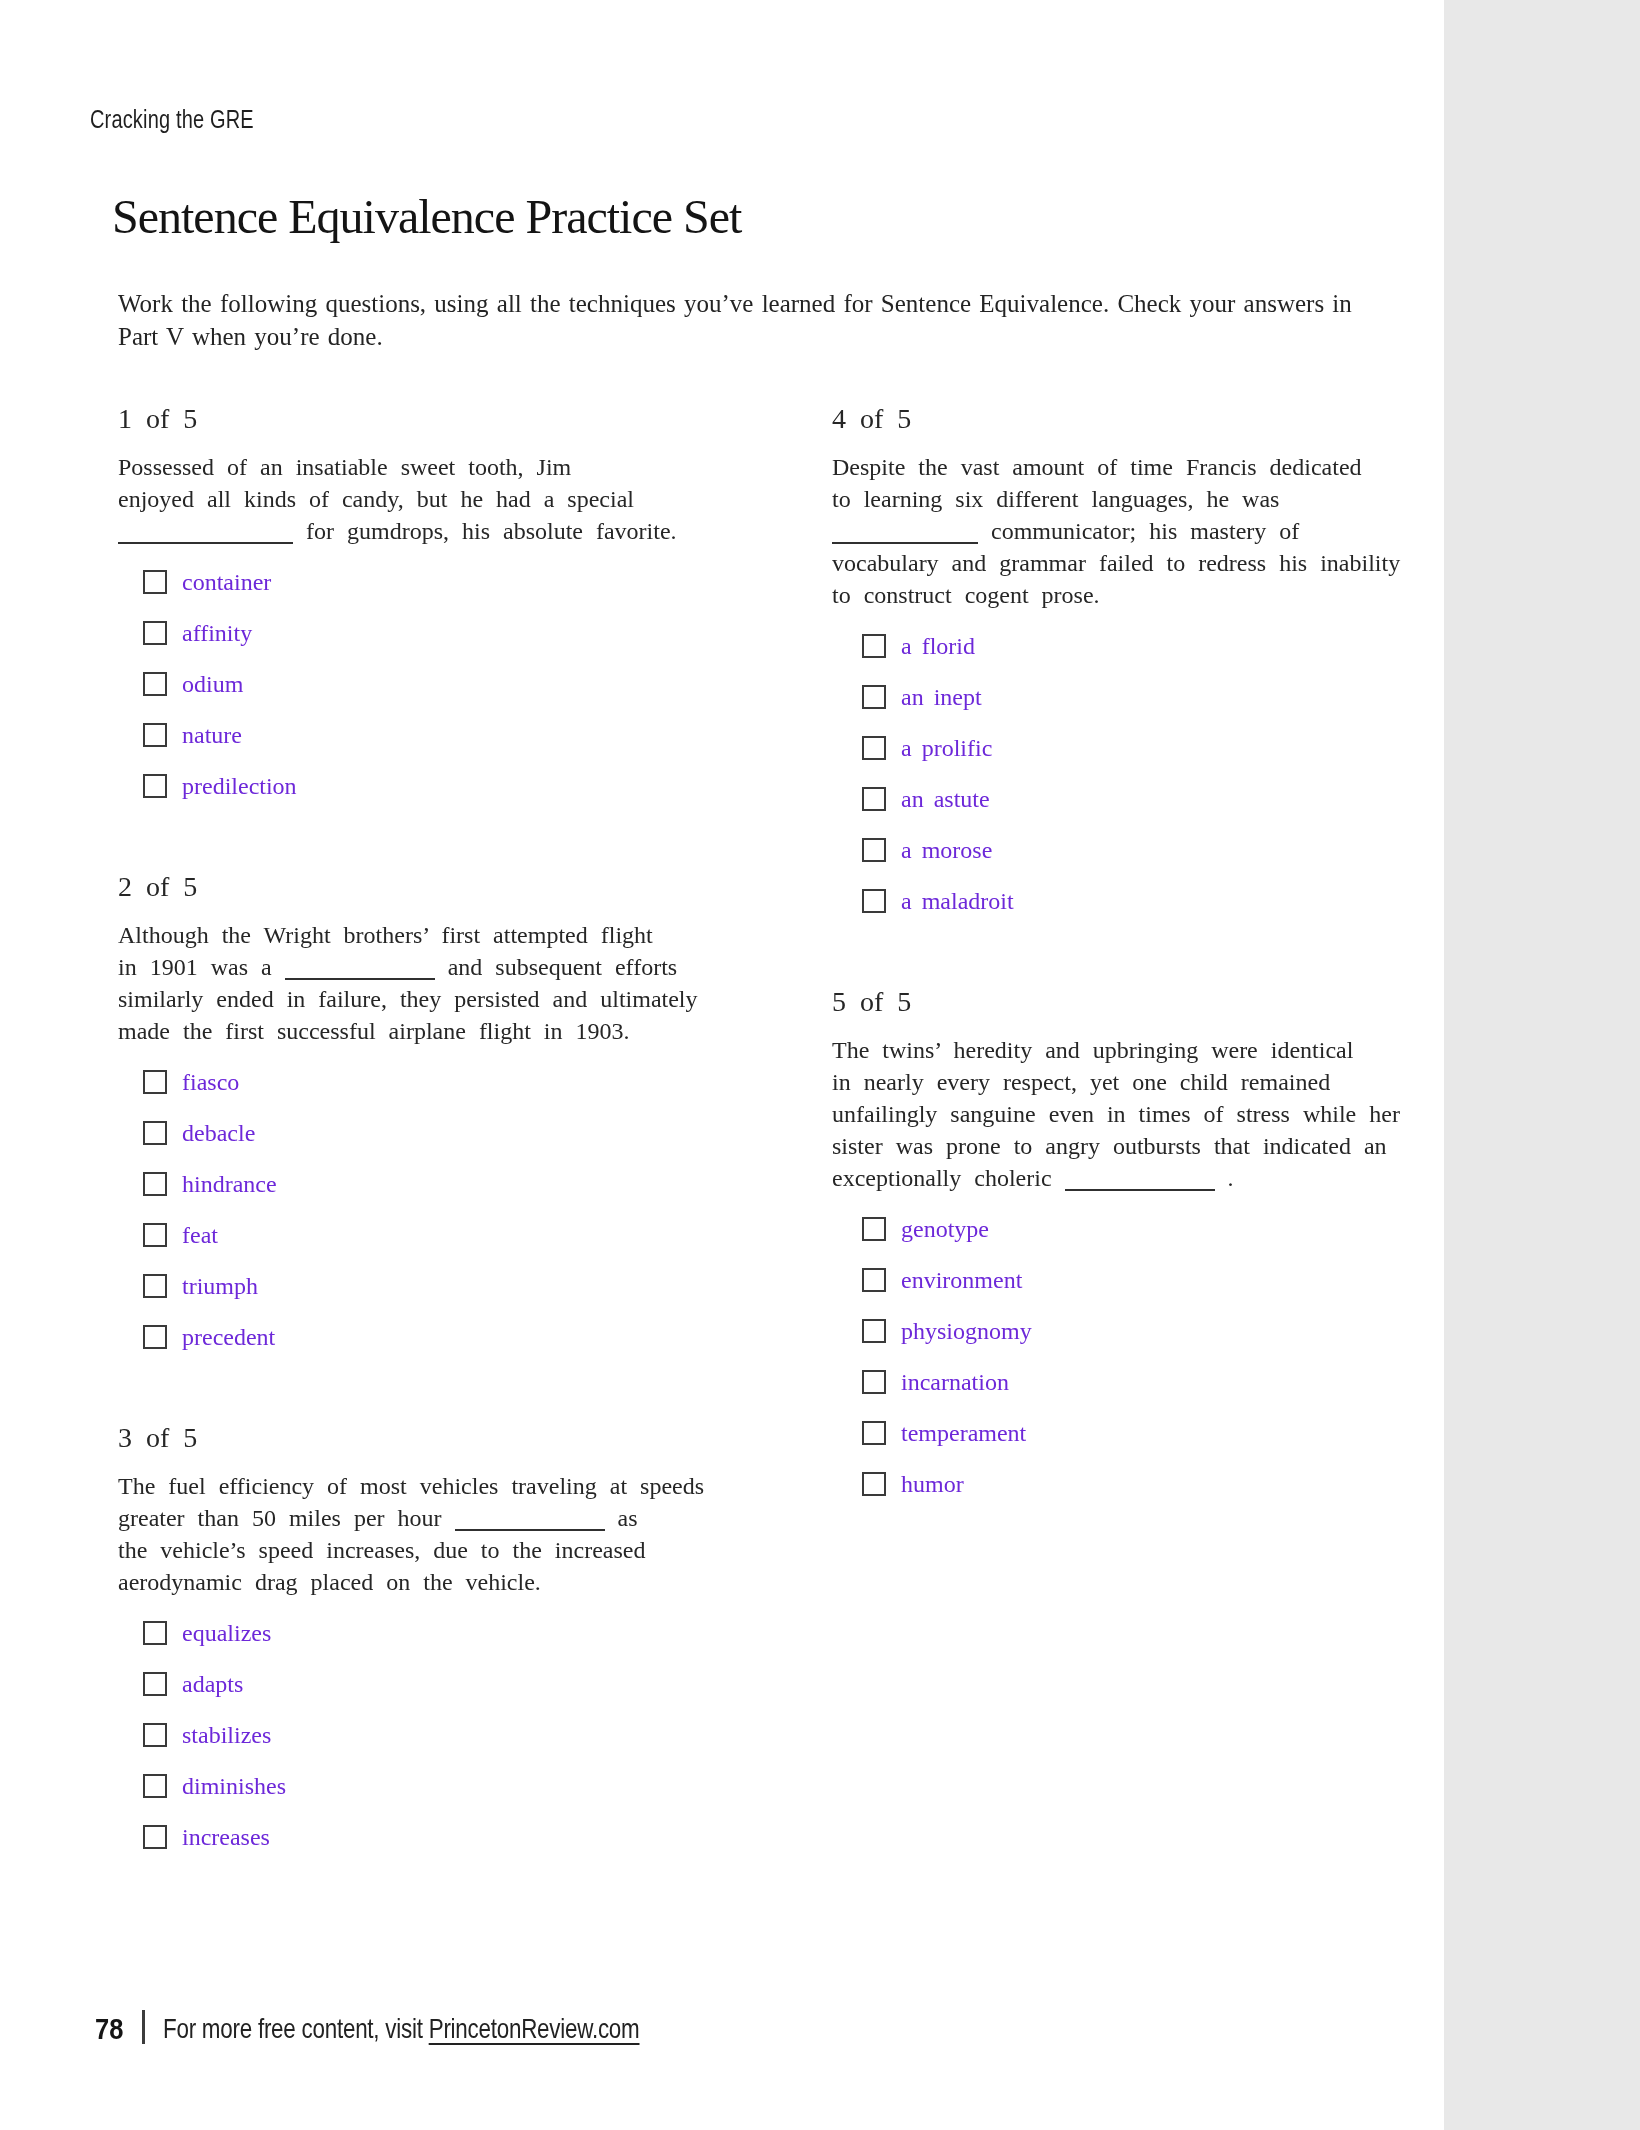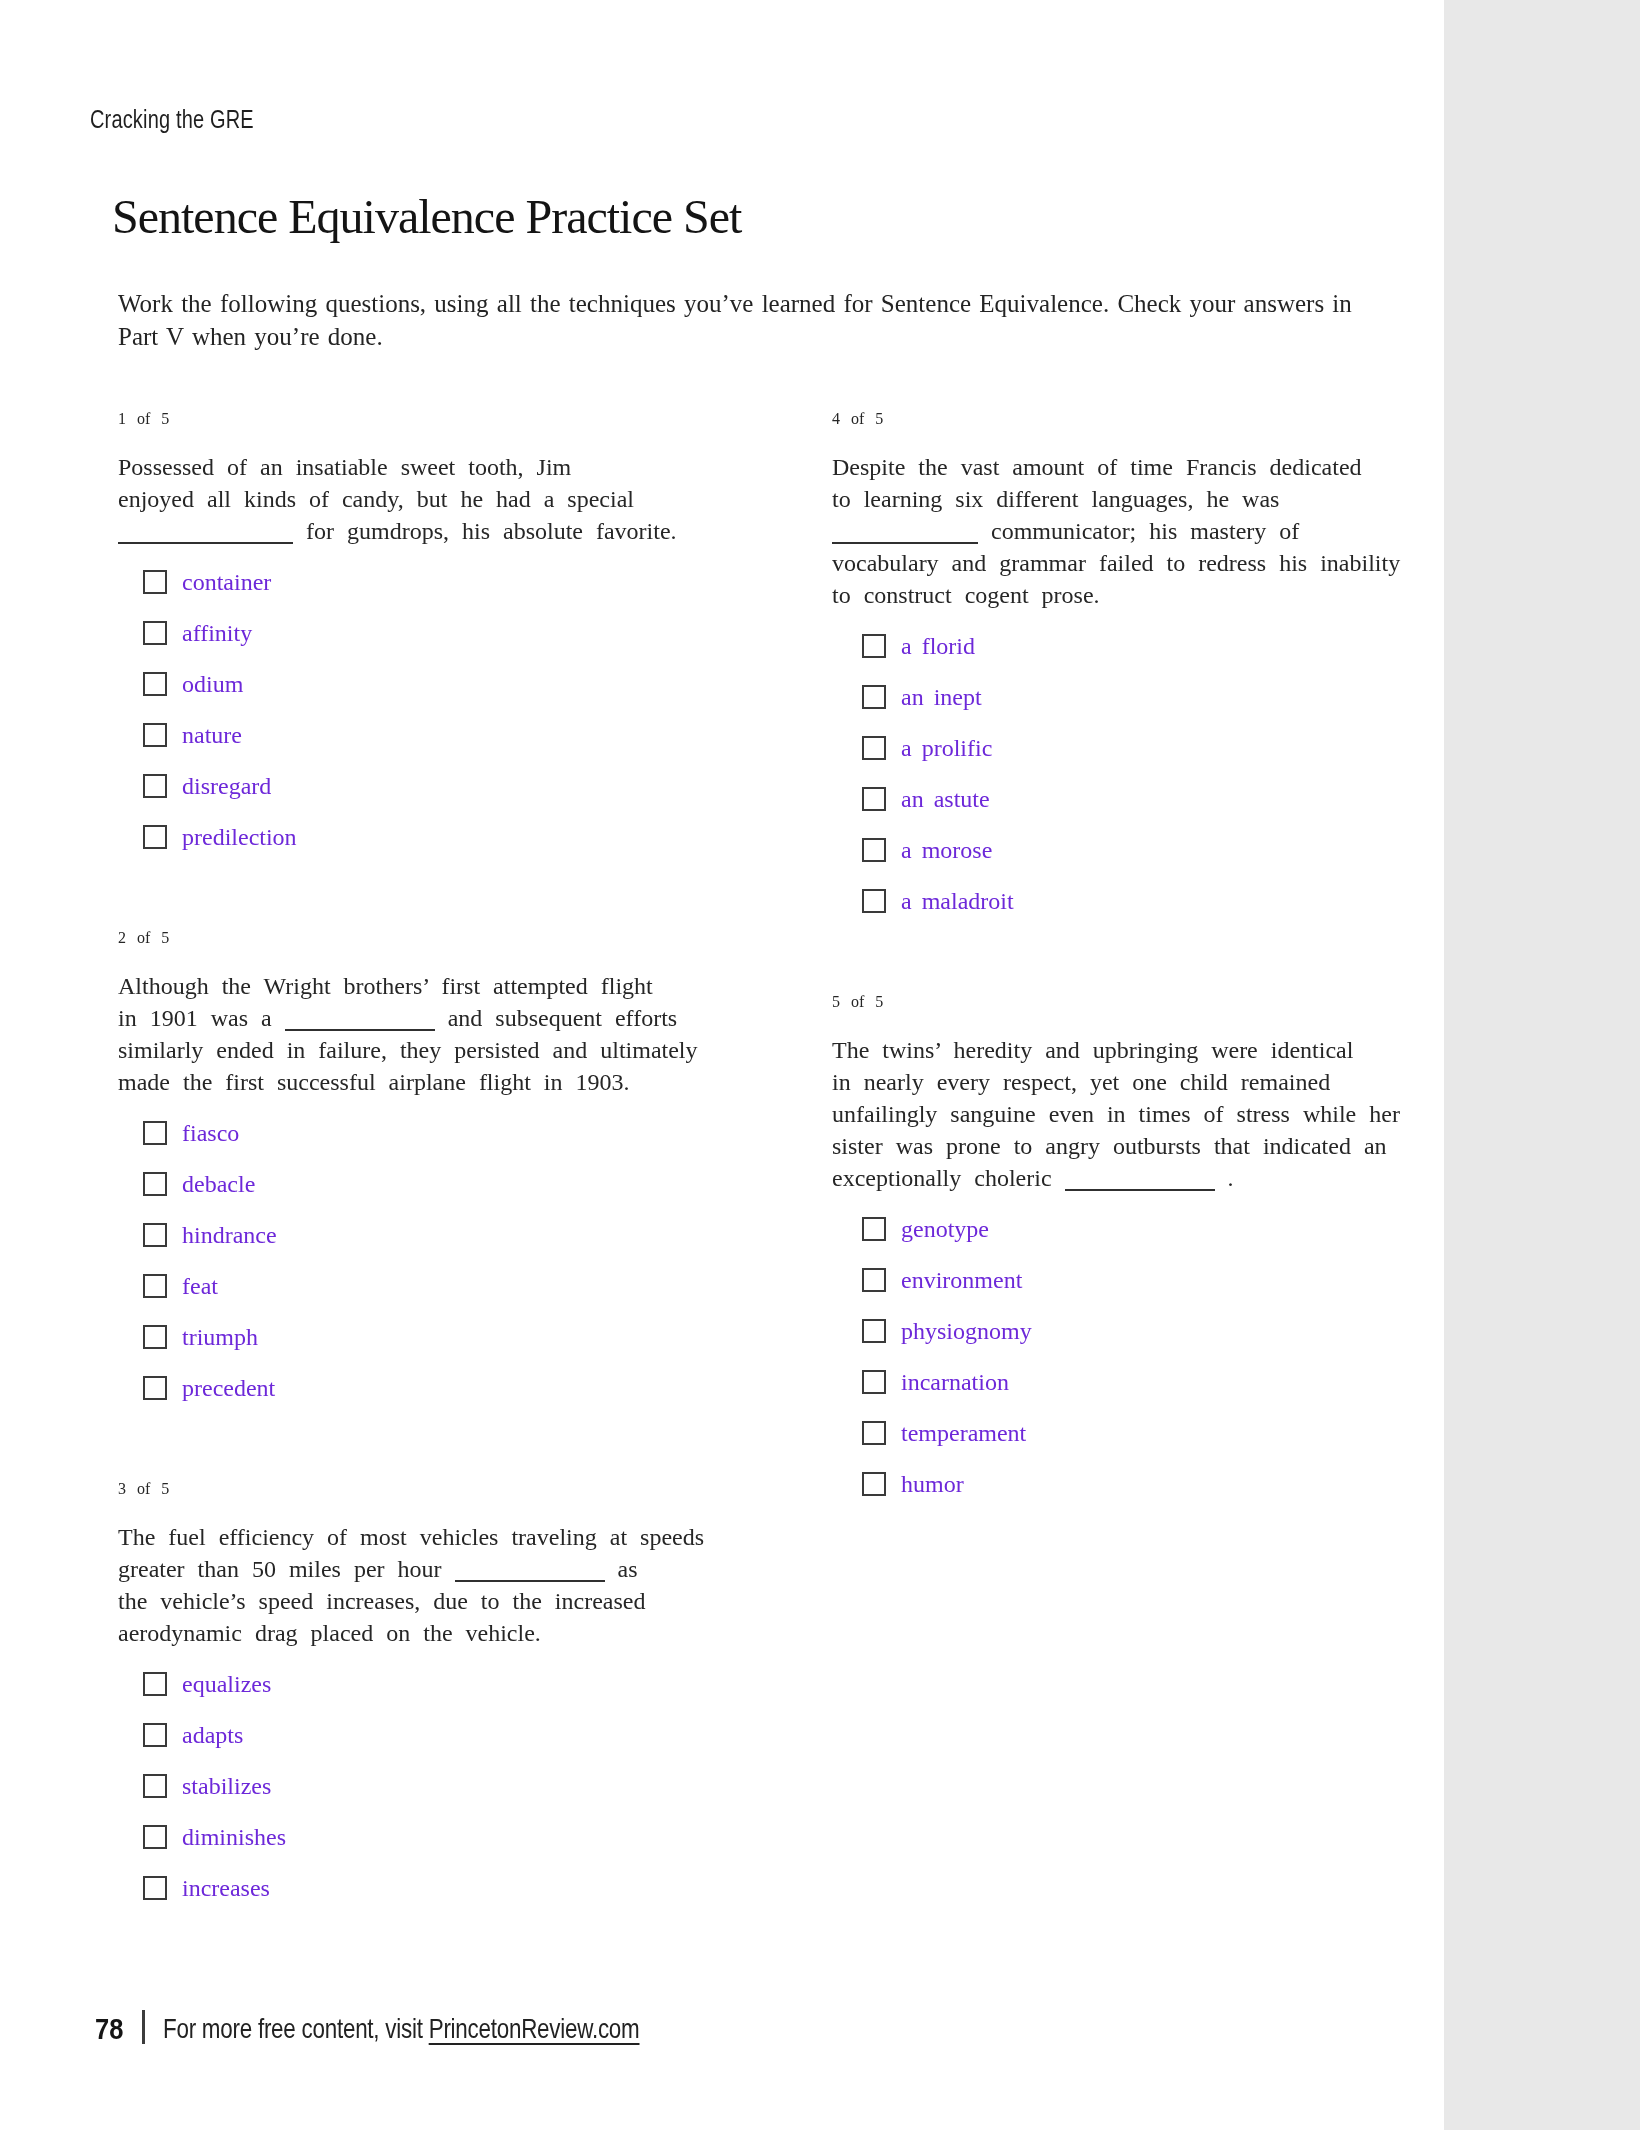--- a/index.html
+++ b/index.html
@@ -31,21 +31,21 @@
   .intro-line{
     font-size:25px;line-height:33px;color:#242424;
     word-spacing:2px;white-space:nowrap;
   }
   
   .col{position:absolute;top:403px;}
   .col-left{left:118px;width:680px;}
   .col-right{left:832px;width:690px;}
   .question{margin-bottom:70px;}
   .qnum{
-    font-size:16px;line-height:32px;color:#262626;
+    font-size:28px;line-height:32px;color:#262626;
     word-spacing:7px;margin-bottom:16px;
   }
   .qline{
     font-size:24px;line-height:32px;color:#262626;
     word-spacing:7px;white-space:nowrap;
   }
   .blank{
     display:inline-block;height:20px;
     border-bottom:2px solid #303030;
     vertical-align:-5px;
@@ -121,24 +121,20 @@
           <div class="opt">
             <span class="box"></span>
             <span class="olabel">odium</span>
           </div>
           <div class="opt">
             <span class="box"></span>
             <span class="olabel">nature</span>
           </div>
           <div class="opt">
             <span class="box"></span>
-            <span class="olabel">disregard</span>
-          </div>
-          <div class="opt">
-            <span class="box"></span>
             <span class="olabel">predilection</span>
           </div>
         </div>
       </section>
       <section class="question">
         <div class="qnum">2 of 5</div>
         <div>
           <div class="qline"><span>Although the Wright brothers’ first attempted flight</span></div>
           <div class="qline"><span>in 1901 was a </span><span class="blank" style="width: 150px;"></span><span> and subsequent efforts</span></div>
           <div class="qline"><span>similarly ended in failure, they persisted and ultimately</span></div>

